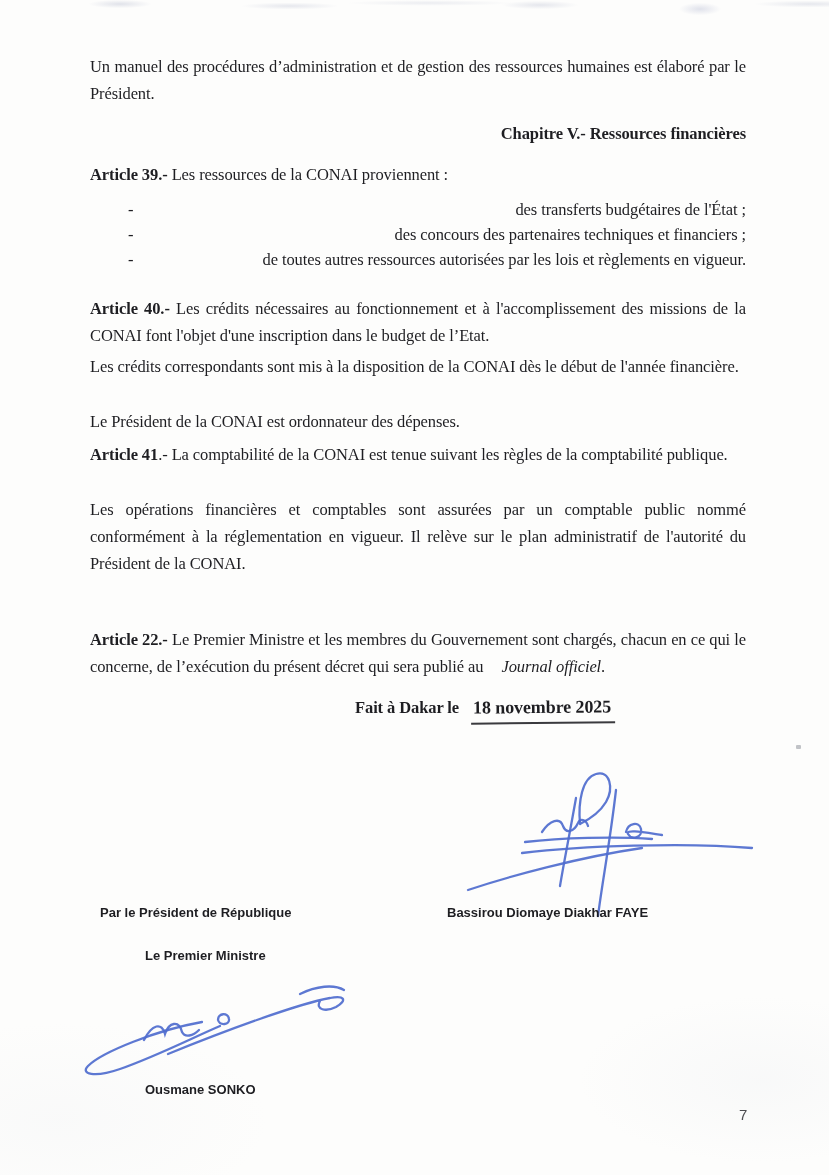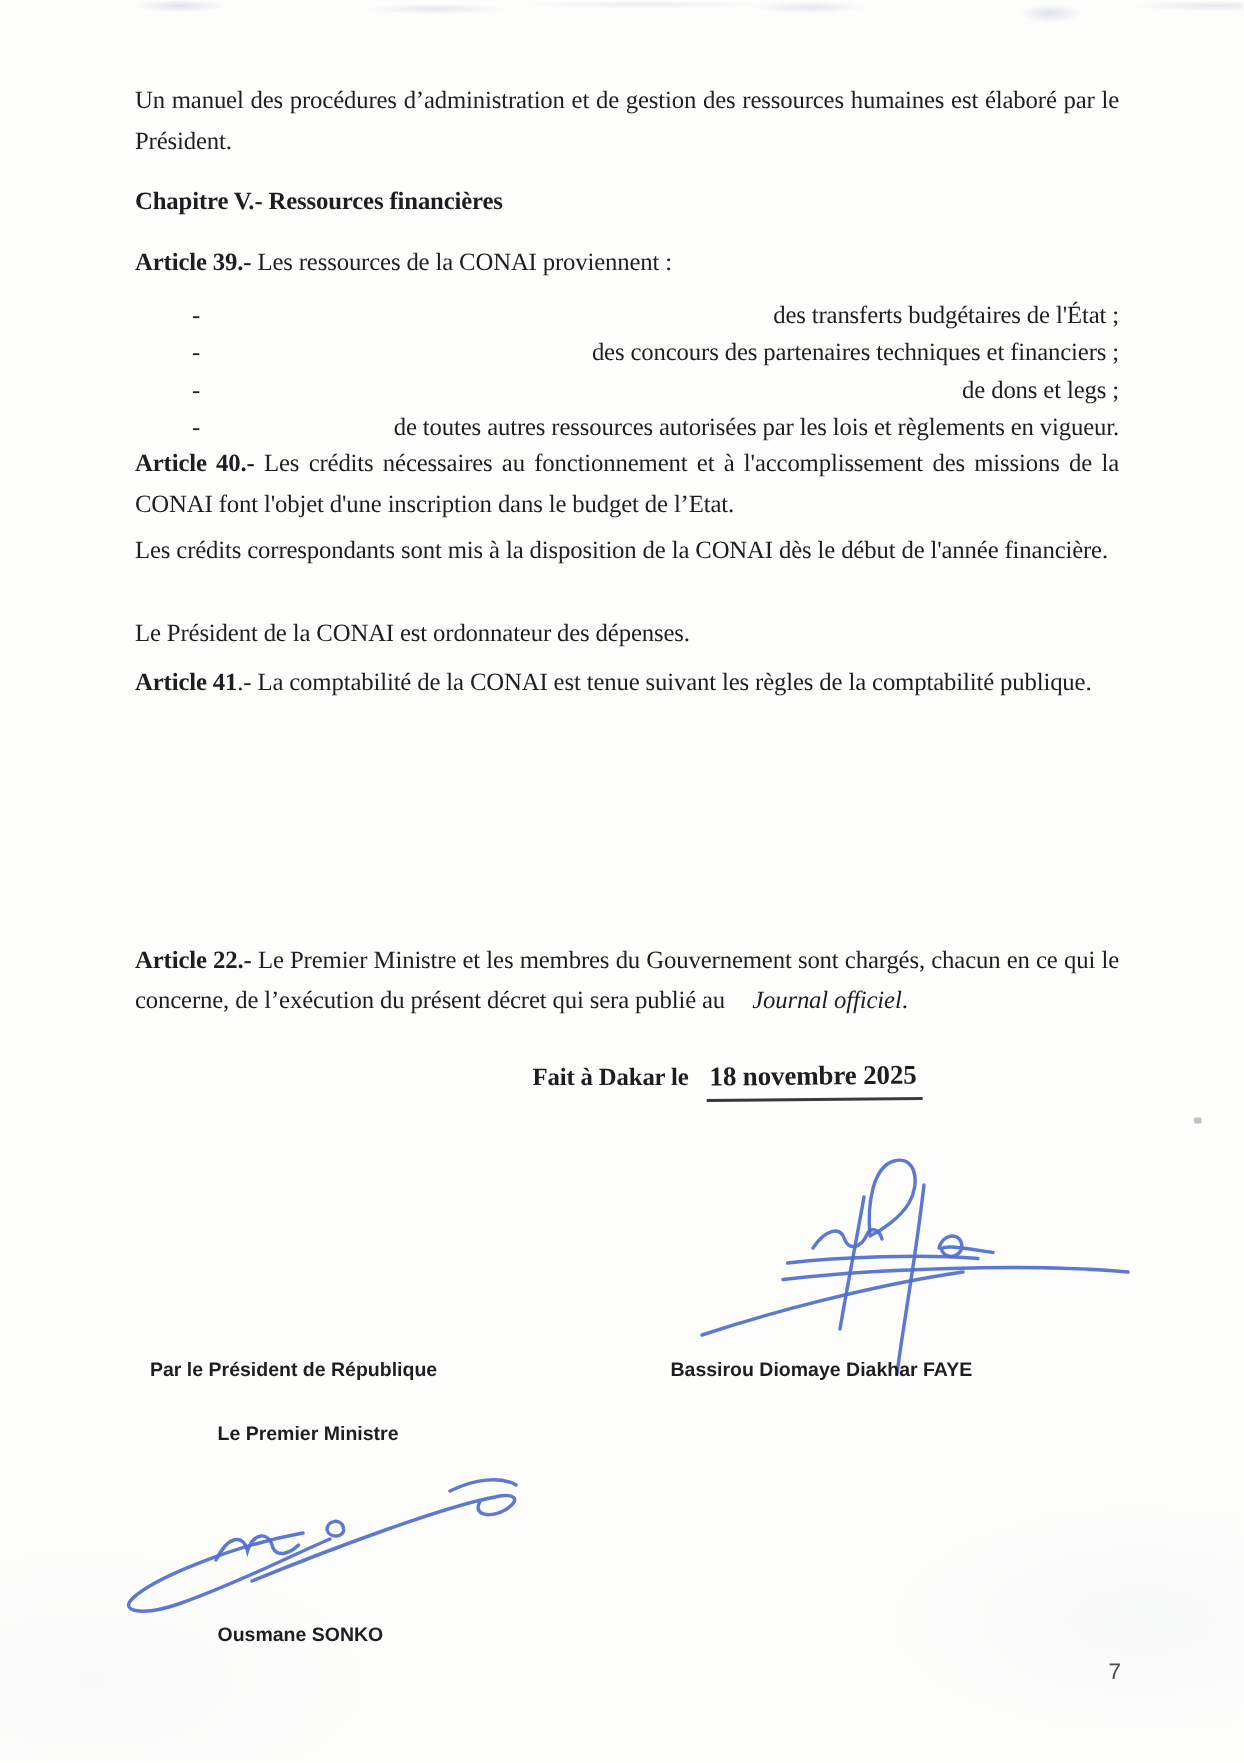--- a/index.html
+++ b/index.html
@@ -33,25 +33,25 @@
     position: absolute; left: 796px; top: 745px; width: 5px; height: 4px;
     background: rgba(120,125,135,0.45); border-radius: 1px;
   }
   .block {
     position: absolute; left: 90px; width: 656px;
     font-size: 16.5px; line-height: 27px; letter-spacing: -0.1px;
     text-align: justify;
     font-family: Liberation Serif, serif;
   }
   .bold { font-weight: 700; }
-  .heading { font-weight: 700; text-align: left; }
+  .heading { font-weight: 700; text-align: right; }
   ul.dashlist { list-style: none; text-align: right; }
   ul.dashlist li { position: relative; padding-left: 62px; line-height: 25px; }
   ul.dashlist li::before { content: "-"; position: absolute; left: 38px; top: 0; }
-  .fait { left: 355px; width: 420px; text-align: left; white-space: nowrap; margin-top: 10px; }
+  .fait { left: 355px; width: 420px; text-align: left; white-space: nowrap; }
   .fait .date {
     font-size: 18px; display: inline-block; margin-left: 12px;
     border-bottom: 2px solid #3a3a3e; padding: 0 4px 1px 2px;
     transform: rotate(-0.5deg);
   }
   .sig { position: absolute; }
   .sig svg path { fill: none; stroke: #4f6dce; stroke-width: 2.3; stroke-linecap: round; opacity: 0.92; }
   .name { position: absolute; font-weight: 700; font-size: 13px; white-space: nowrap; }
   .pagenum { position: absolute; left: 739px; top: 1106px; font-size: 15px; color: #4c4c50; }
   .em { font-style: italic; margin-left: 14px; }
@@ -66,32 +66,32 @@
 
   <p class="block" style="top:53px">Un manuel des procédures d’administration et de gestion des ressources humaines est élaboré par le Président.</p>
 
   <h3 class="block heading" style="top:120px">Chapitre V.- Ressources financières</h3>
 
   <p class="block" style="top:161px"><span class="bold">Article 39.-</span><span> Les ressources de la CONAI proviennent :</span></p>
 
   <ul class="block dashlist" style="top:197px">
     <li>des transferts budgétaires de l'État ;</li>
     <li>des concours des partenaires techniques et financiers ;</li>
-    <li>de dons et legs ;</li>
     <li>de toutes autres ressources autorisées par les lois et règlements en vigueur.</li>
   </ul>
 
   <p class="block" style="top:295px"><span class="bold">Article 40.-</span><span> Les crédits nécessaires au fonctionnement et à l'accomplissement des missions de la CONAI font l'objet d'une inscription dans le budget de l’Etat.</span></p>
 
   <p class="block" style="top:353px">Les crédits correspondants sont mis à la disposition de la CONAI dès le début de l'année financière.</p>
 
   <p class="block" style="top:408px">Le Président de la CONAI est ordonnateur des dépenses.</p>
 
   <p class="block" style="top:441px"><span class="bold">Article 41</span><span>.- La comptabilité de la CONAI est tenue suivant les règles de la comptabilité publique.</span></p>
 
+  <p class="block" style="top:496px">Les opérations financières et comptables sont assurées par un comptable public nommé conformément à la réglementation en vigueur. Il relève sur le plan administratif de l'autorité du Président de la CONAI.</p>
 
 
   <p class="block" style="top:626px"><span class="bold">Article 22.-</span><span> Le Premier Ministre et les membres du Gouvernement sont chargés, chacun en ce qui le concerne, de l’exécution du présent décret qui sera publié au </span><span class="em">Journal officiel</span><span>.</span></p>
 
   <p class="block heading fait" style="top:694px"><span>Fait à Dakar le</span><span class="date">18 novembre 2025</span></p>
 
   <div class="sig" style="left:430px; top:762px; width:340px; height:160px">
     <svg width="340" height="160" viewBox="0 0 340 160">
       <path d="M 38 128 C 80 114, 150 95, 212 86"></path>
       <path d="M 92 91 C 150 84, 255 80, 322 86"></path>

